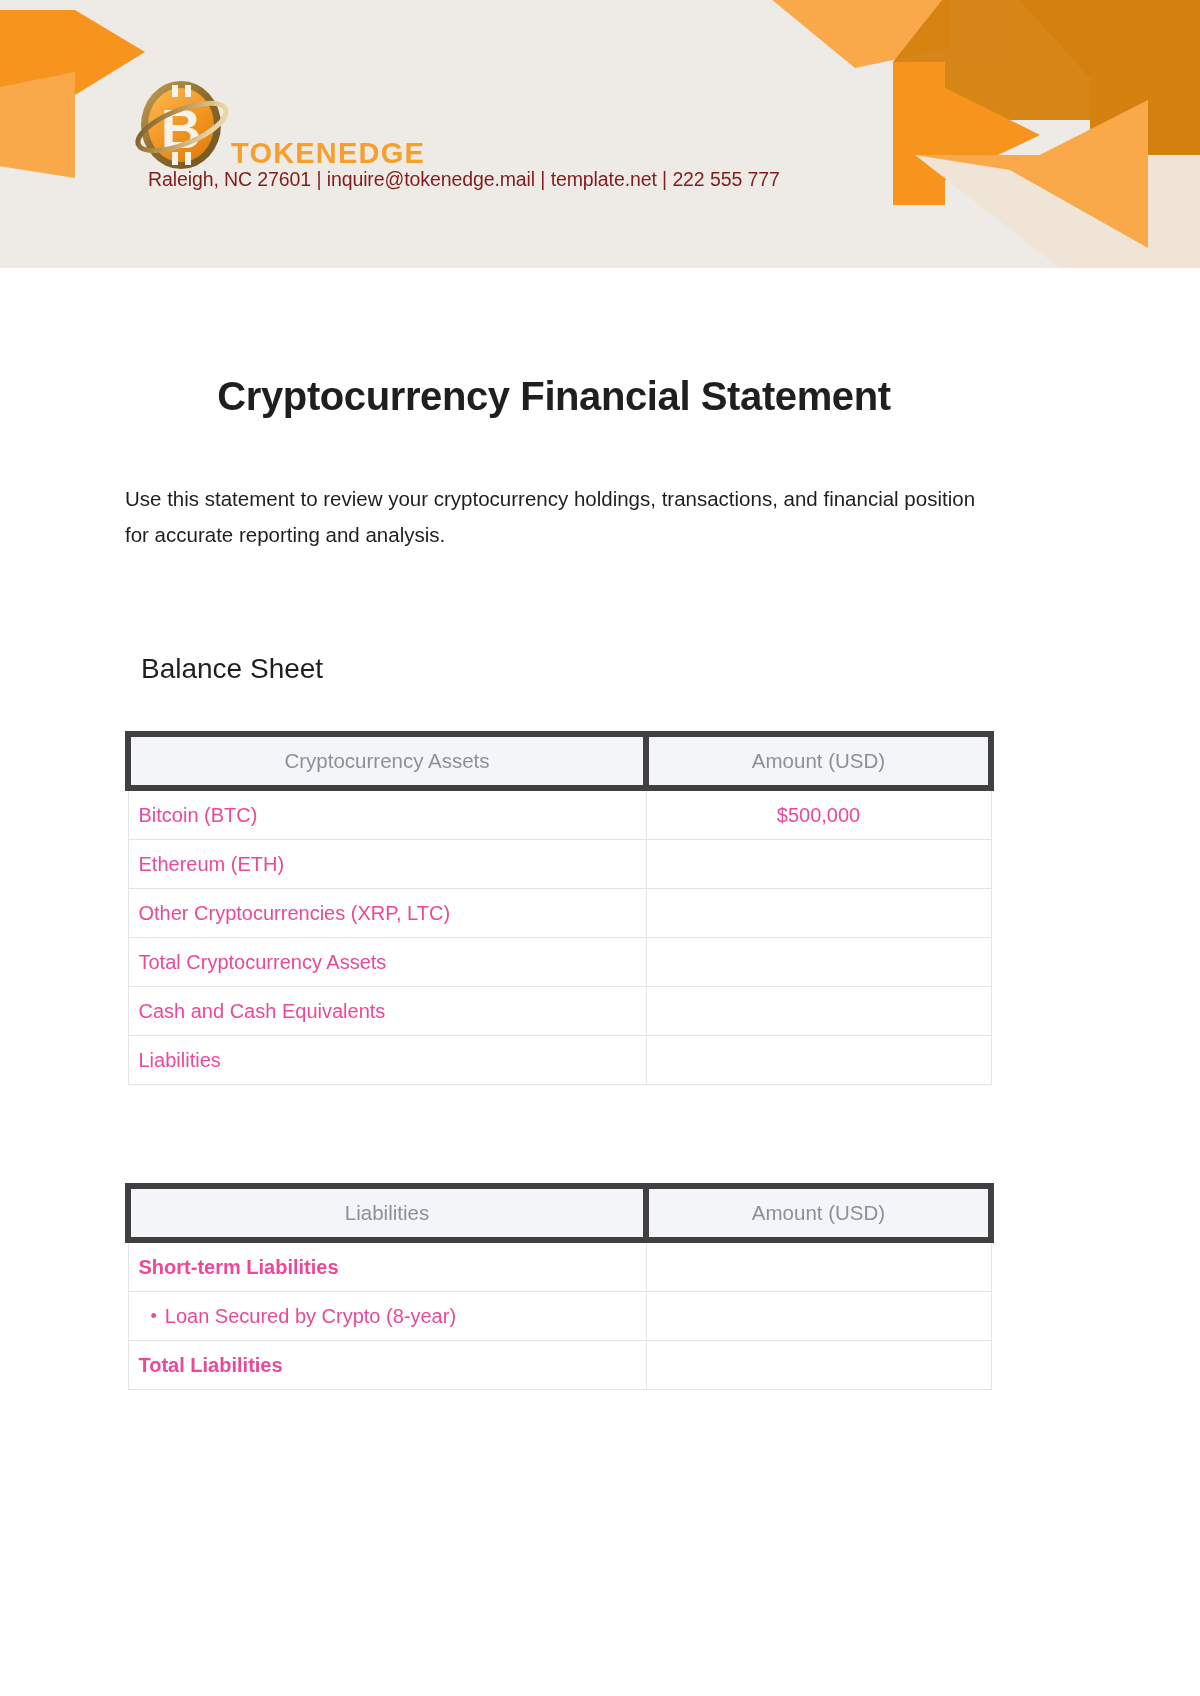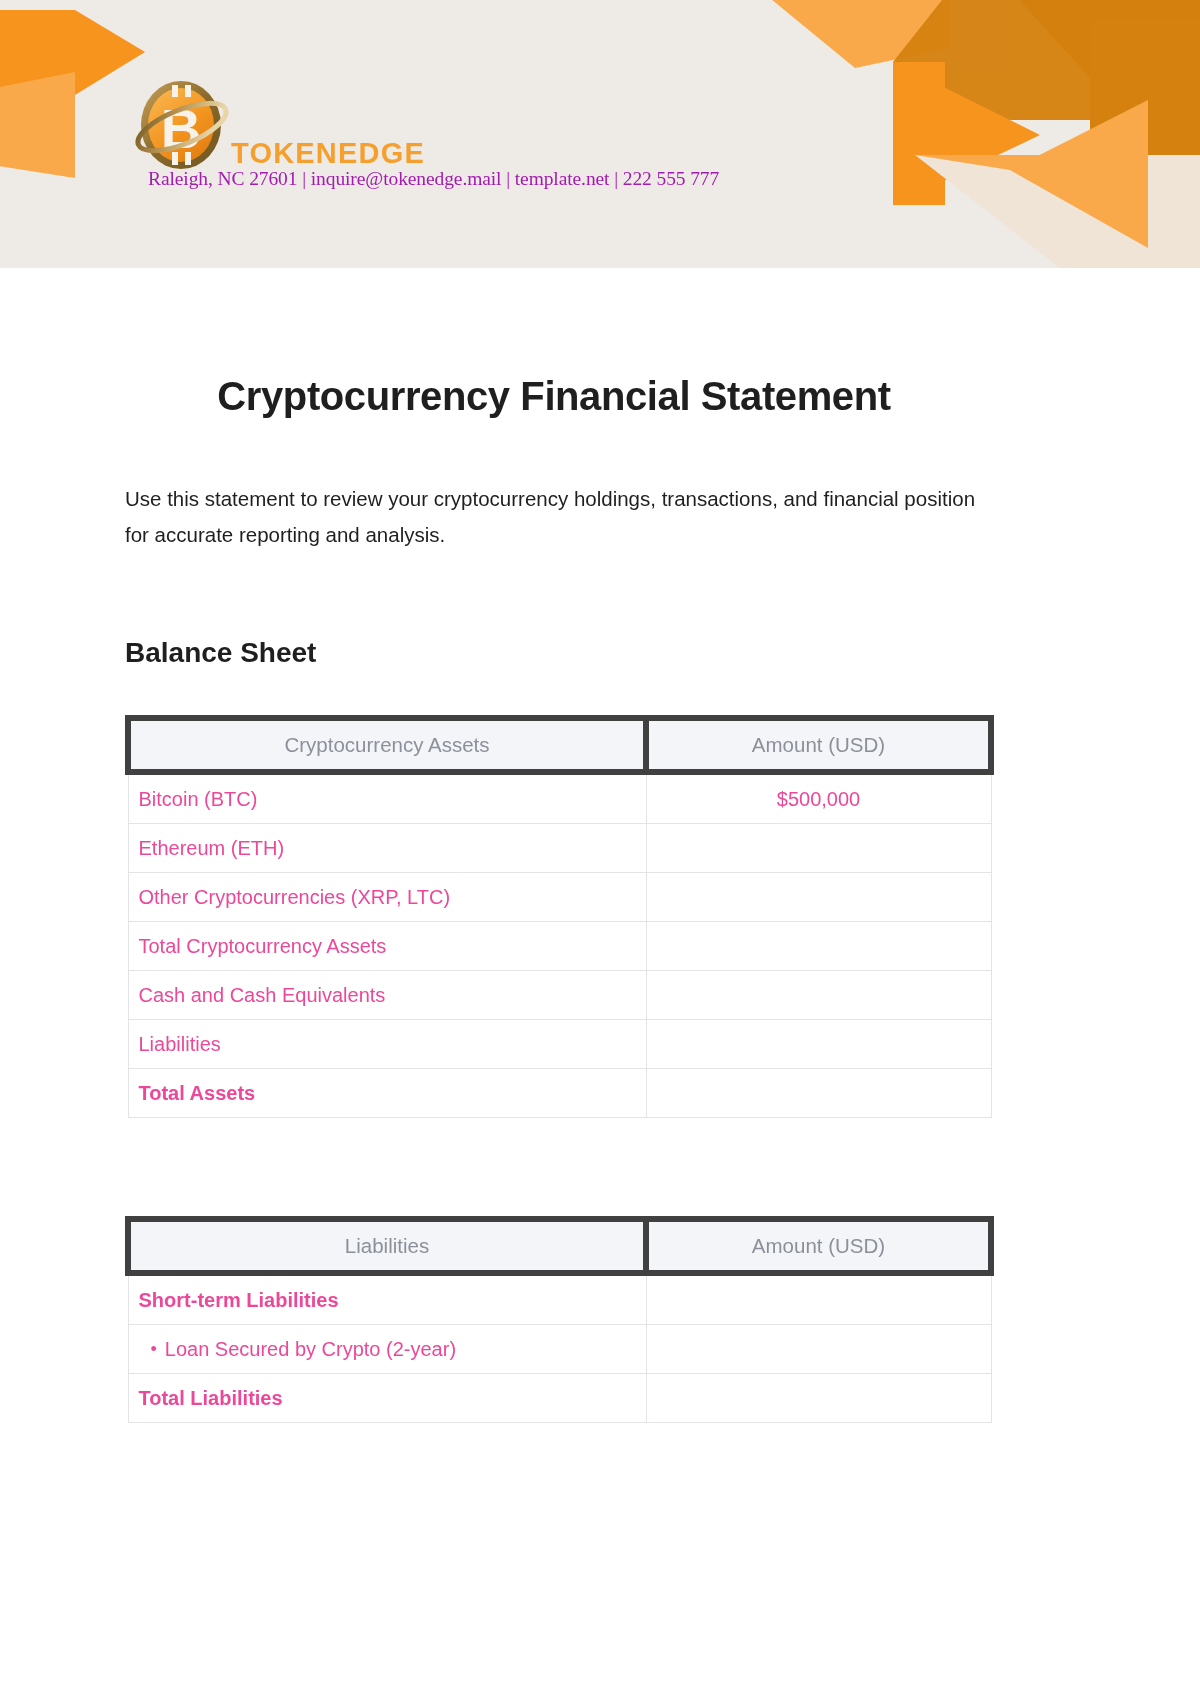--- a/index.html
+++ b/index.html
@@ -52,24 +52,24 @@
     font-weight: bold;
     letter-spacing: 1.2px;
     color: #f5a02e;
     font-family: "Liberation Sans", sans-serif;
   }
   .contact-line {
     position: absolute;
     left: 148px;
     top: 168px;
     font-size: 19.5px;
-    color: #a21caf;
+    color: #7f1d1d;
     letter-spacing: -0.1px;
     white-space: nowrap;
-    font-family: Liberation Serif, serif;
+    font-family: Liberation Sans, sans-serif;
   }
 
   
   .page-body {
     position: relative;
     width: 1108px;
     padding: 0;
   }
   .doc-title {
     margin: 0;
@@ -84,24 +84,24 @@
   .intro {
     margin: 0;
     padding: 62px 125px 0 125px;
     font-size: 20.5px;
     line-height: 36px;
     color: #1f1f1f;
     max-width: 860px;
     font-family: "Liberation Sans", sans-serif;
   }
   .section-title {
-    margin: 0;
+    margin: 16px;
     padding: 84px 0 0 125px;
     font-size: 28px;
-    font-weight: bold;
+    font-weight: normal;
     color: #1f1f1f;
     font-family: "Liberation Sans", sans-serif;
   }
 
   .table-wrap {
     padding: 0 0 0 125px;
   }
   .fin-table {
     border-collapse: collapse;
     width: 863px;
@@ -246,24 +246,20 @@
             <td class="amount"></td>
           </tr>
           <tr>
             <td class="label">Cash and Cash Equivalents</td>
             <td class="amount"></td>
           </tr>
           <tr>
             <td class="label">Liabilities</td>
             <td class="amount"></td>
           </tr>
-          <tr>
-            <td class="label bold">Total Assets</td>
-            <td class="amount"></td>
-          </tr>
         </tbody>
     </table>
   </div>
 
   <div class="table-gap"></div>
 
   <div class="table-wrap">
     <table class="fin-table">
       <colgroup>
           <col class="c1">
@@ -274,21 +270,21 @@
           <th>Liabilities</th>
           <th>Amount (USD)</th>
         </tr>
       </thead>
       <tbody>
           <tr>
             <td class="label bold">Short-term Liabilities</td>
             <td class="amount"></td>
           </tr>
           <tr>
-            <td class="label bullet">Loan Secured by Crypto (2-year)</td>
+            <td class="label bullet">Loan Secured by Crypto (8-year)</td>
             <td class="amount"></td>
           </tr>
           <tr>
             <td class="label bold">Total Liabilities</td>
             <td class="amount"></td>
           </tr>
         </tbody>
     </table>
   </div>
 

